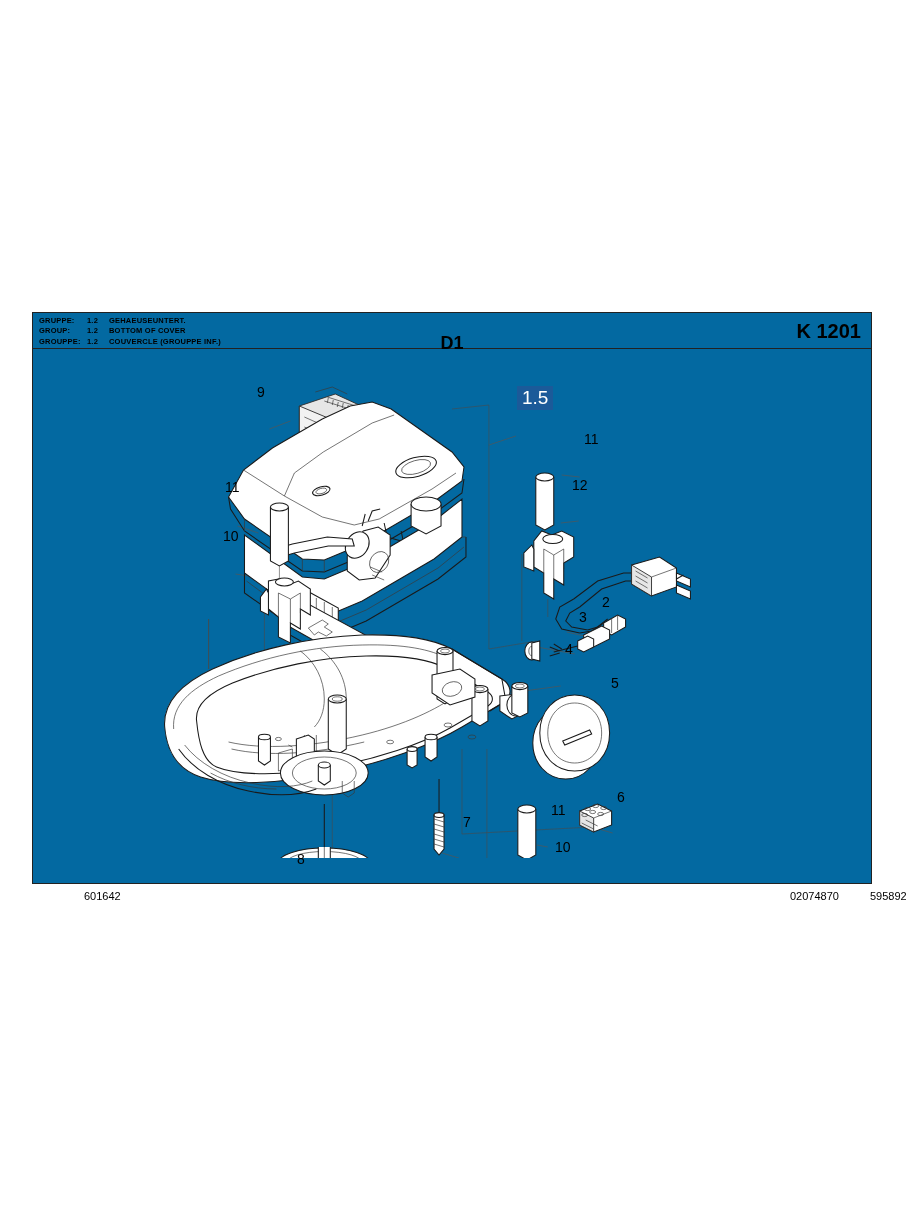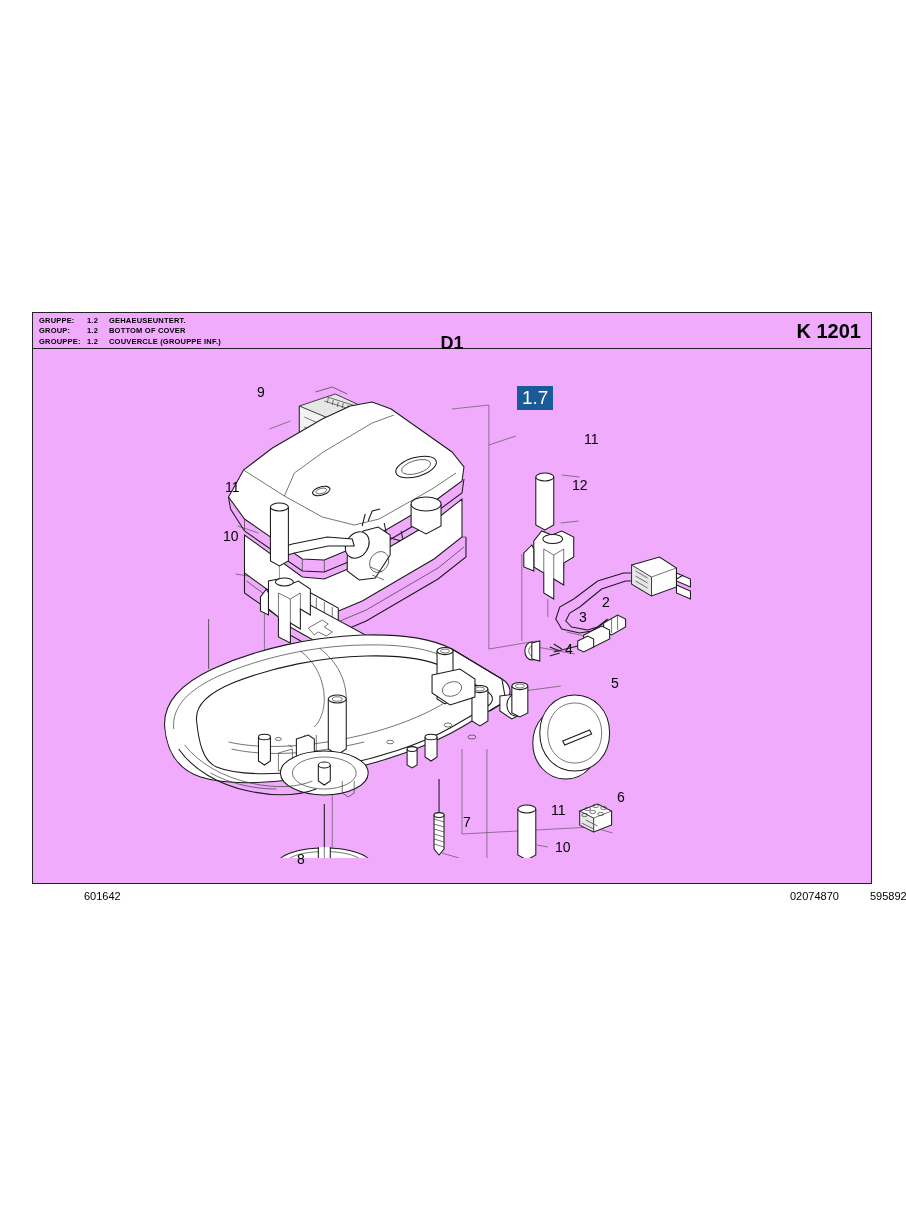--- a/index.html
+++ b/index.html
@@ -17,21 +17,21 @@
 
   
   #sheet {
     position: absolute;
     left: 32px;
     top: 312px;
     width: 840px;
     height: 572px;
     border: 1.5px solid #222;
     box-sizing: border-box;
-    background: #f0abfc;
+    background: #0369a1;
   }
 
   
   #header-band {
     position: absolute;
     left: 0;
     top: 0;
     width: 100%;
     height: 36px;
     border-bottom: 1.5px solid #222;
@@ -534,21 +534,21 @@
         <path class="fillw" d="M478,522 L492,514 L506,514 L506,552 L490,556 L478,556 L478,542 L472,542 L472,528 L478,528 Z"></path>
         <ellipse class="ln-t" cx="492" cy="522" rx="7" ry="4" fill="#fff"></ellipse>
         <ellipse class="ln-t" cx="500" cy="521" rx="4" ry="2.4" fill="#fff"></ellipse>
         <path class="ln-t" d="M478,530 L506,528"></path>
         <path class="ln-t" d="M478,540 L486,540 L486,556"></path>
       </g>
 
     </svg>
   </div>
 
-  <div id="selection-chip" style="background: rgb(27, 90, 153); color: rgb(255, 255, 255);">1.7</div>
+  <div id="selection-chip" style="background: rgb(27, 90, 153); color: rgb(255, 255, 255);">1.5</div>
 
   <div class="callout" style="left:224px; top:72px;">9</div>
   <div class="callout" style="left:192px; top:167px;">11</div>
   <div class="callout" style="left:190px; top:216px;">10</div>
   <div class="callout" style="left:551px; top:119px;">11</div>
   <div class="callout" style="left:539px; top:165px;">12</div>
   <div class="callout" style="left:569px; top:282px;">2</div>
   <div class="callout" style="left:546px; top:297px;">3</div>
   <div class="callout" style="left:532px; top:329px;">4</div>
   <div class="callout" style="left:578px; top:363px;">5</div>

